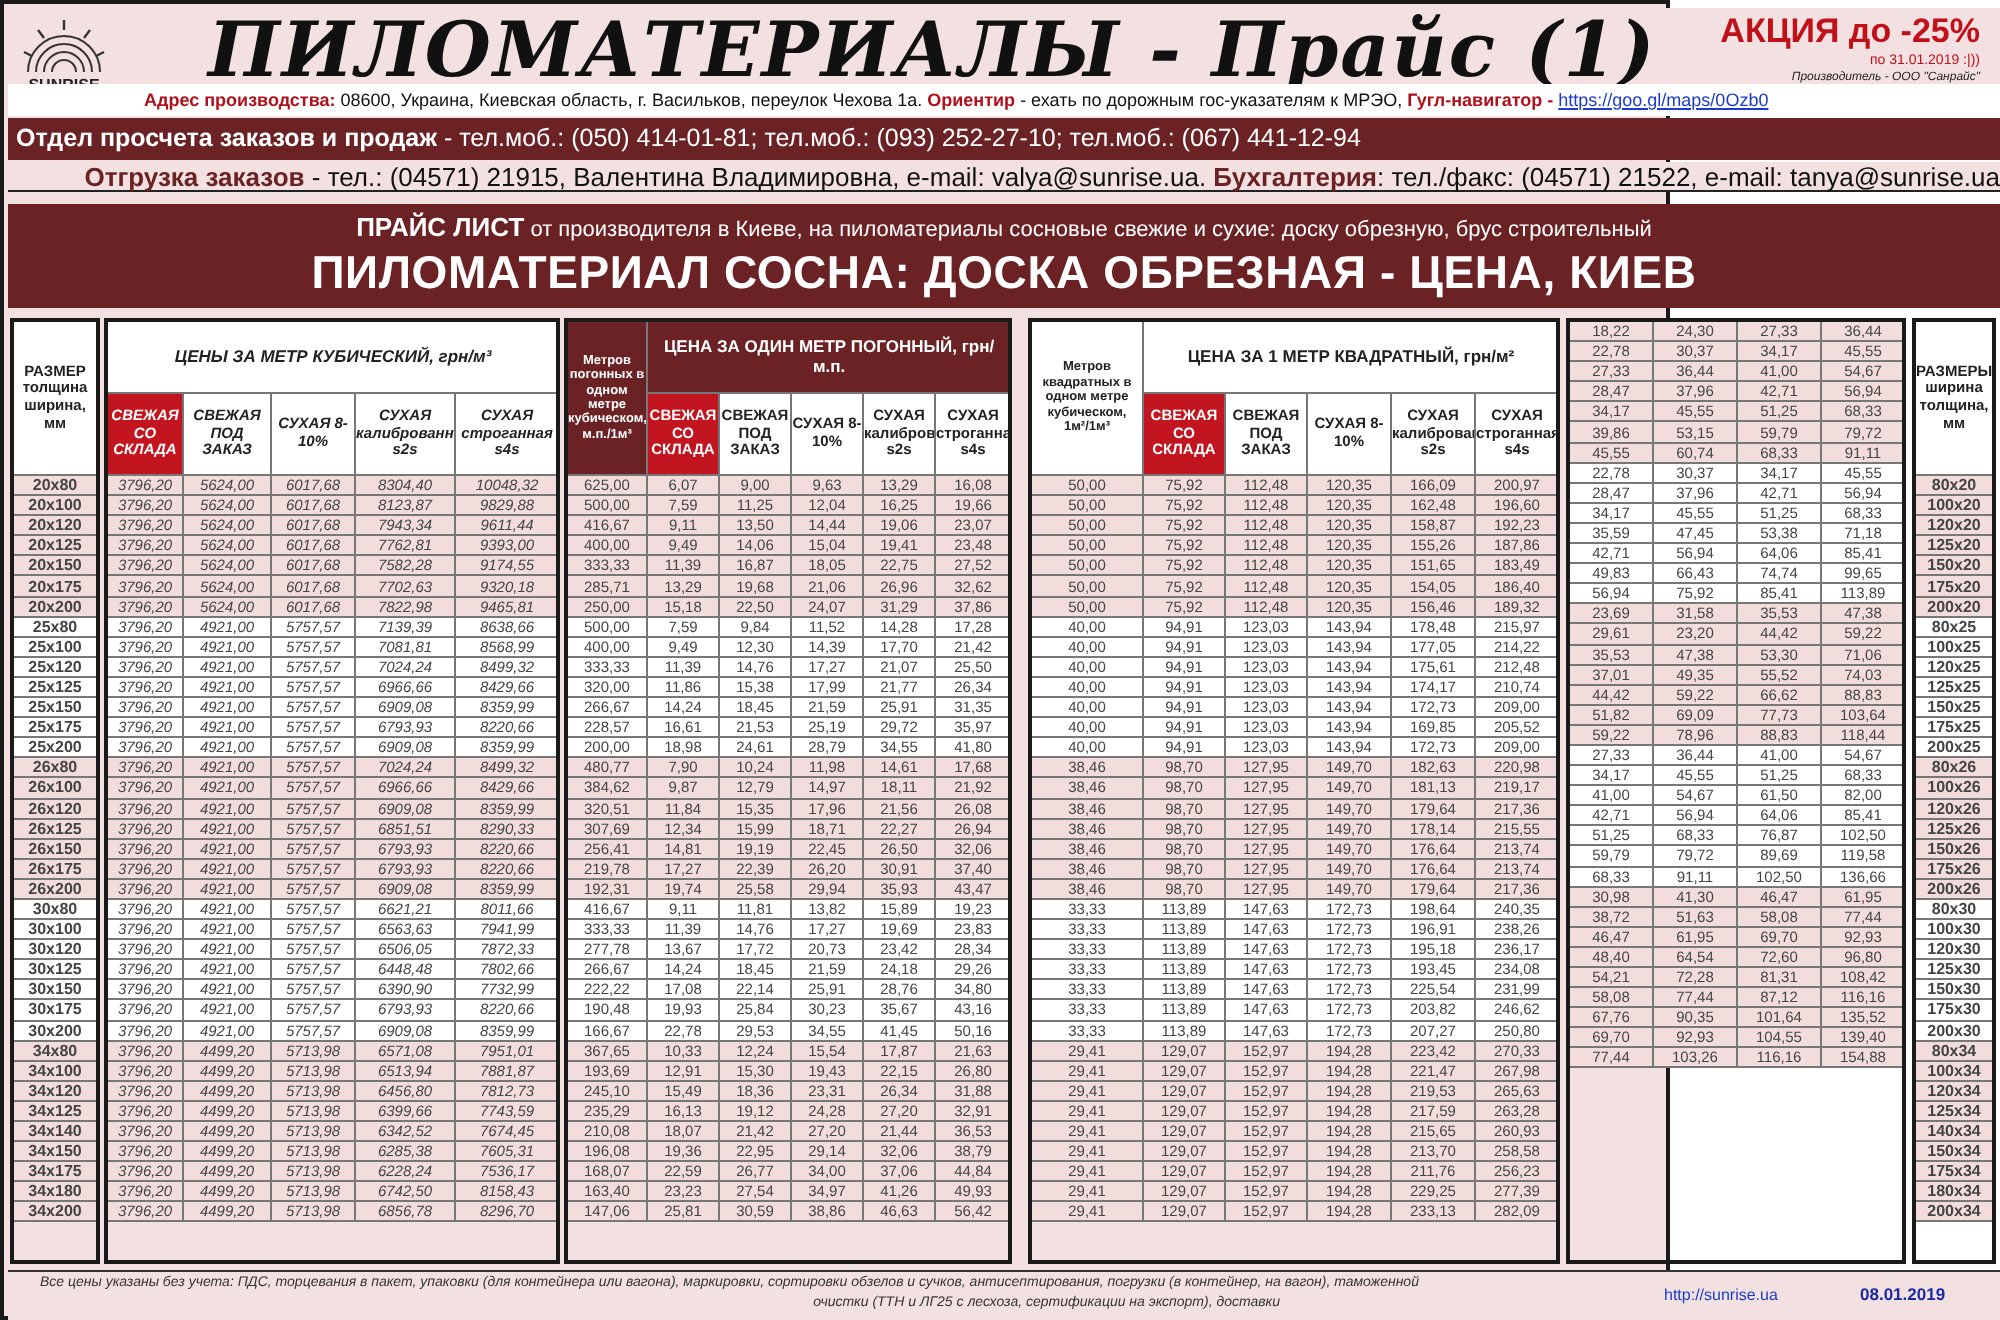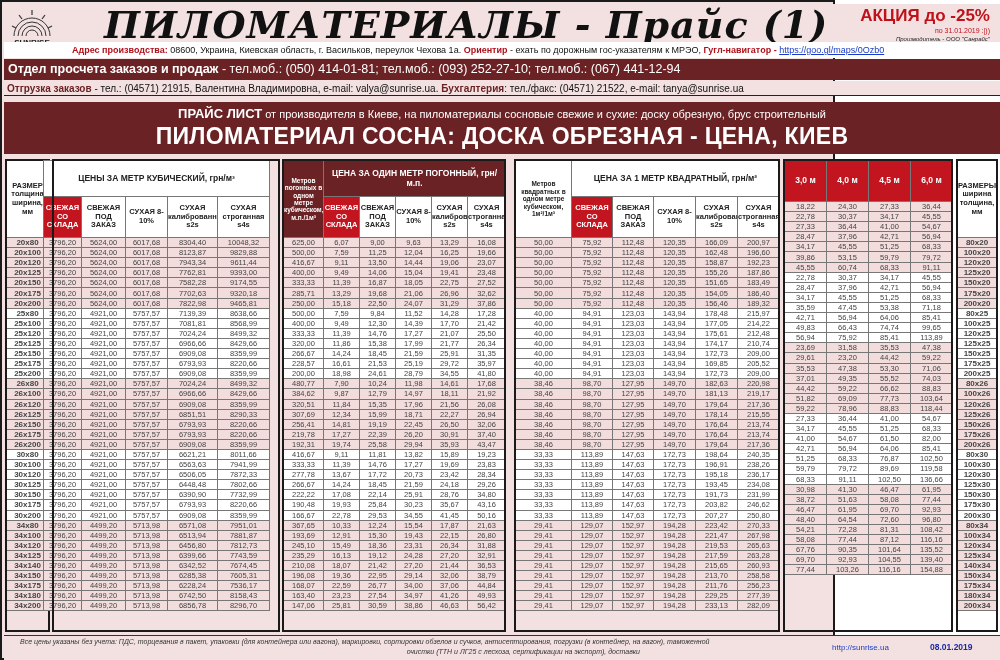--- a/index.html
+++ b/index.html
@@ -16,21 +16,21 @@
   .promo-main { color: #c0101a; font-weight: bold; font-size: 17px; }
   .promo-date { color: #c0101a; font-size: 7px; margin-top: 1px; }
   .promo-mfr { color: #222; font-size: 6px; font-style: italic; margin-top: 2px; }
 
   .addr { position: absolute; left: 2px; top: 40px; width: 996px; height: 16px; background: #fff; font-size: 9px; padding-left: 68px; line-height: 16px; white-space: nowrap; overflow: hidden; }
   .addr .lbl { color: #b0101a; font-weight: bold; }
   .addr .lnk { color: #1a3cc8; text-decoration: underline; }
 
   .sales { position: absolute; left: 2px; top: 57px; width: 996px; height: 21px; background: #6b2224; color: #fff; font-size: 12.5px; line-height: 21px; padding-left: 4px; white-space: nowrap; overflow: hidden; }
   .sales b { font-weight: bold; }
-  .ship { position: absolute; left: 2px; top: 79px; width: 996px; height: 15px; background: #f3e1e1; font-size: 10px; line-height: 15px; padding-left: 3px; white-space: nowrap; border-bottom: 1px solid #222; }
+  .ship { position: absolute; left: 2px; top: 79px; width: 996px; height: 15px; background: #f3e1e1; font-size: 13px; line-height: 15px; padding-left: 3px; white-space: nowrap; border-bottom: 1px solid #222; text-align: right; }
   .ship .lbl { color: #6b2224; font-weight: bold; }
 
   .banner { position: absolute; left: 2px; top: 100px; width: 996px; height: 52px; background: #6b2224; color: #fff; text-align: center; }
   .banner-sub { font-size: 11px; margin-top: 4px; }
   .banner-sub b { font-size: 13px; }
   .banner-main { font-size: 23px; font-weight: bold; margin-top: 2px; letter-spacing: 0.3px; }
 
   
   .tbl { position: absolute; border-collapse: collapse; table-layout: fixed; }
   .tbl td, .tbl th { border: 1px solid #777; font-size: 7.5px; text-align: center; padding: 0; overflow: hidden; white-space: nowrap; }
@@ -212,21 +212,21 @@
         <tr class="r pink">
           <td class="sz">34x180</td>
         </tr>
         <tr class="r pink">
           <td class="sz">34x200</td>
         </tr>
       </tbody>
   </table>
   <div class="blockborder" style="left:3px; top:157px; width:45px; height:473px;"></div>
 
-  <table class="tbl" id="t-cubic" style="left:41px; top:158px; width:226px;">
+  <table class="tbl" id="t-cubic" style="left:51px; top:158px; width:226px;font-style:italic;">
     <colgroup>
         <col style="width:38px">
         <col style="width:44px">
         <col style="width:42px">
         <col style="width:50px">
         <col style="width:52px">
       </colgroup>
     <thead>
       <tr>
           <th colspan="5" class="grouphd" style="height:36px;">ЦЕНЫ ЗА МЕТР КУБИЧЕСКИЙ, грн/м³</th>
@@ -1047,21 +1047,21 @@
           <td>147,63</td>
           <td>172,73</td>
           <td>193,45</td>
           <td>234,08</td>
         </tr>
         <tr class="r white">
           <td>33,33</td>
           <td>113,89</td>
           <td>147,63</td>
           <td>172,73</td>
-          <td>191,73</td>
+          <td>225,54</td>
           <td>231,99</td>
         </tr>
         <tr class="r white">
           <td>33,33</td>
           <td>113,89</td>
           <td>147,63</td>
           <td>172,73</td>
           <td>203,82</td>
           <td>246,62</td>
         </tr>
@@ -1150,26 +1150,20 @@
   <div class="blockborder" style="left:512px; top:157px; width:266px; height:473px;"></div>
 
   <table class="tbl" id="t-piece" style="left:782px; top:158px; width:168px;">
     <colgroup>
         <col style="width:42px">
         <col style="width:42px">
         <col style="width:42px">
         <col style="width:42px">
       </colgroup>
     <thead>
-      <tr>
-        <th class="redhd" style="height:41px; font-size:8.5px;">3,0 м</th>
-        <th class="redhd" style="font-size:8.5px;">4,0 м</th>
-        <th class="redhd" style="font-size:8.5px;">4,5 м</th>
-        <th class="redhd" style="font-size:8.5px;">6,0 м</th>
-      </tr>
     </thead>
     <tbody>
         <tr class="r pink">
           <td>18,22</td>
           <td>24,30</td>
           <td>27,33</td>
           <td>36,44</td>
         </tr>
         <tr class="r pink">
           <td>22,78</td>

